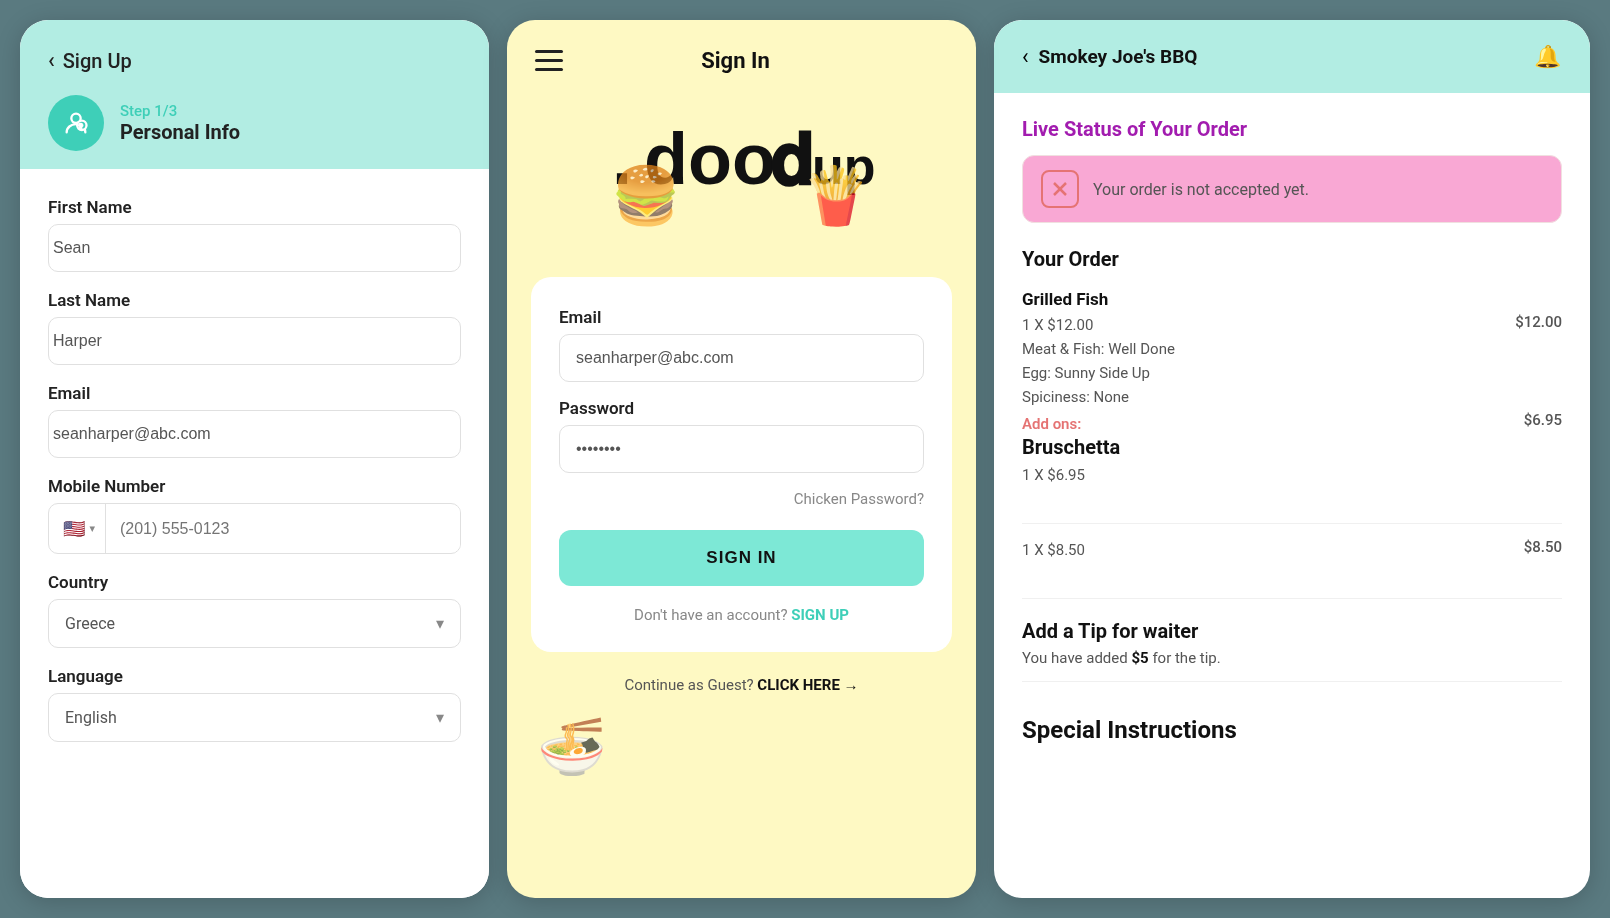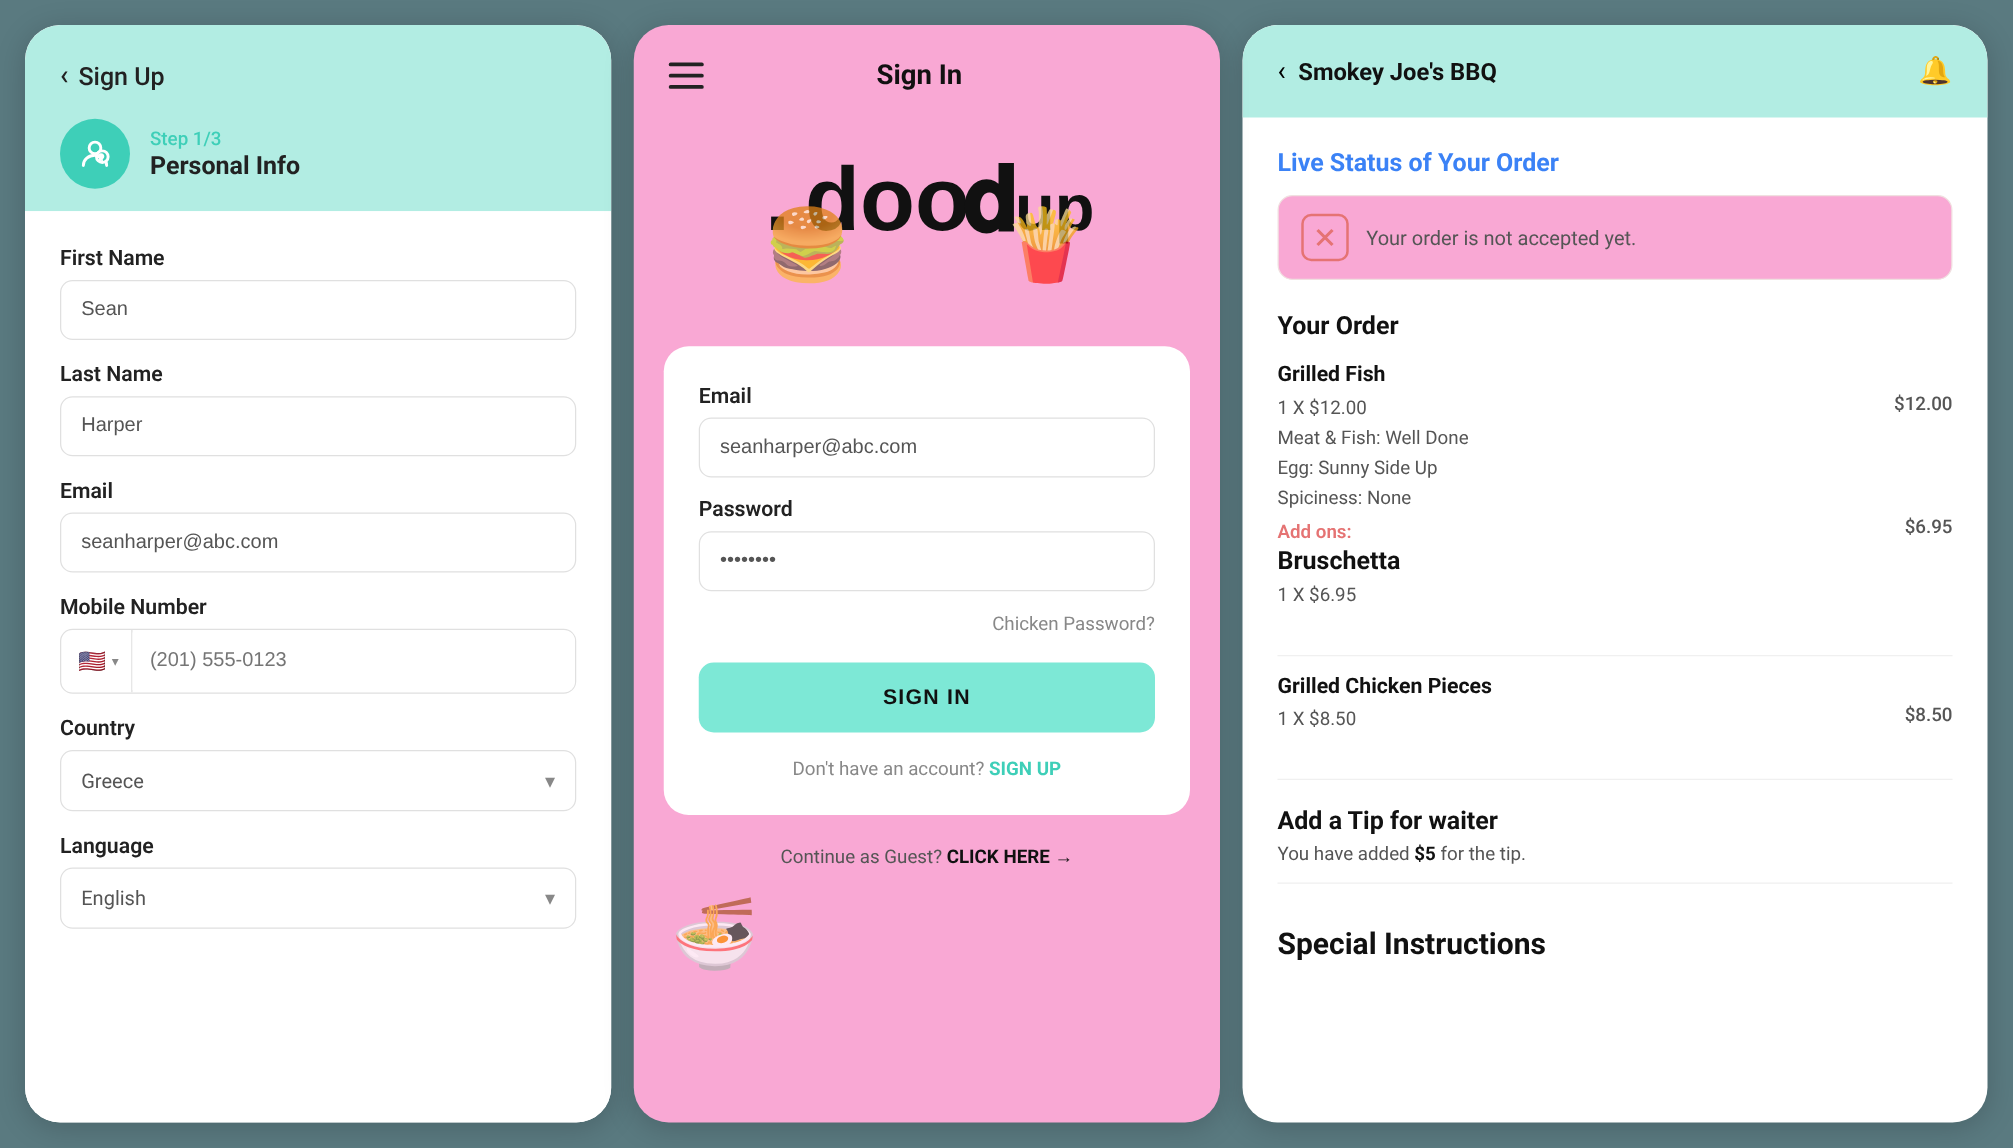--- a/index.html
+++ b/index.html
@@ -97,21 +97,21 @@
       gap: 7px;
     }
     .field-label {
       font-size: 17px;
       font-weight: 600;
       color: #222;
     }
     .field-input {
       border: 1.5px solid #e0e0e0;
       border-radius: 10px;
-      padding: 14px 16px;
+      padding: 14px 4px;
       font-size: 16px;
       color: #555;
       outline: none;
       width: 100%;
     }
     .phone-row {
       display: flex;
       align-items: center;
       border: 1.5px solid #e0e0e0;
       border-radius: 10px;
@@ -151,21 +151,21 @@
     }
     .select-chevron {
       font-size: 16px;
       color: #888;
     }
 
     
     .panel-signin {
       width: 480px;
       min-height: 878px;
-      background: #f9a8d4;
+      background: #fef9c3;
       display: flex;
       flex-direction: column;
       align-items: stretch;
       position: relative;
     }
     .signin-topbar {
       display: flex;
       align-items: center;
       justify-content: space-between;
       padding: 28px 28px 0;
@@ -298,21 +298,21 @@
       padding: 24px 28px;
       display: flex;
       flex-direction: column;
       gap: 0;
       flex: 1;
       overflow-y: auto;
     }
     .order-section-title {
       font-size: 20px;
       font-weight: 700;
-      color: #3b82f6;
+      color: #a21caf;
       margin-bottom: 14px;
     }
     .order-status-row {
       display: flex;
       align-items: center;
       gap: 14px;
       background: #f9a8d4;
       border: 1.5px solid #f0e0e0;
       border-radius: 12px;
       padding: 14px 18px;
@@ -571,21 +571,20 @@
         <div style="display:flex;flex-direction:column;align-items:flex-end;gap:80px;">
           <span class="order-item-price">$12.00</span>
           <span class="order-item-price">$6.95</span>
         </div>
       </div>
     </div>
 
     <div class="divider"></div>
 
     <div class="order-item-block">
-      <div class="order-item-name">Grilled Chicken Pieces</div>
       <div class="order-item-qty-price">
         <div>
           <div class="order-item-details">1 X $8.50</div>
         </div>
         <span class="order-item-price">$8.50</span>
       </div>
     </div>
 
     <div class="divider"></div>
 

